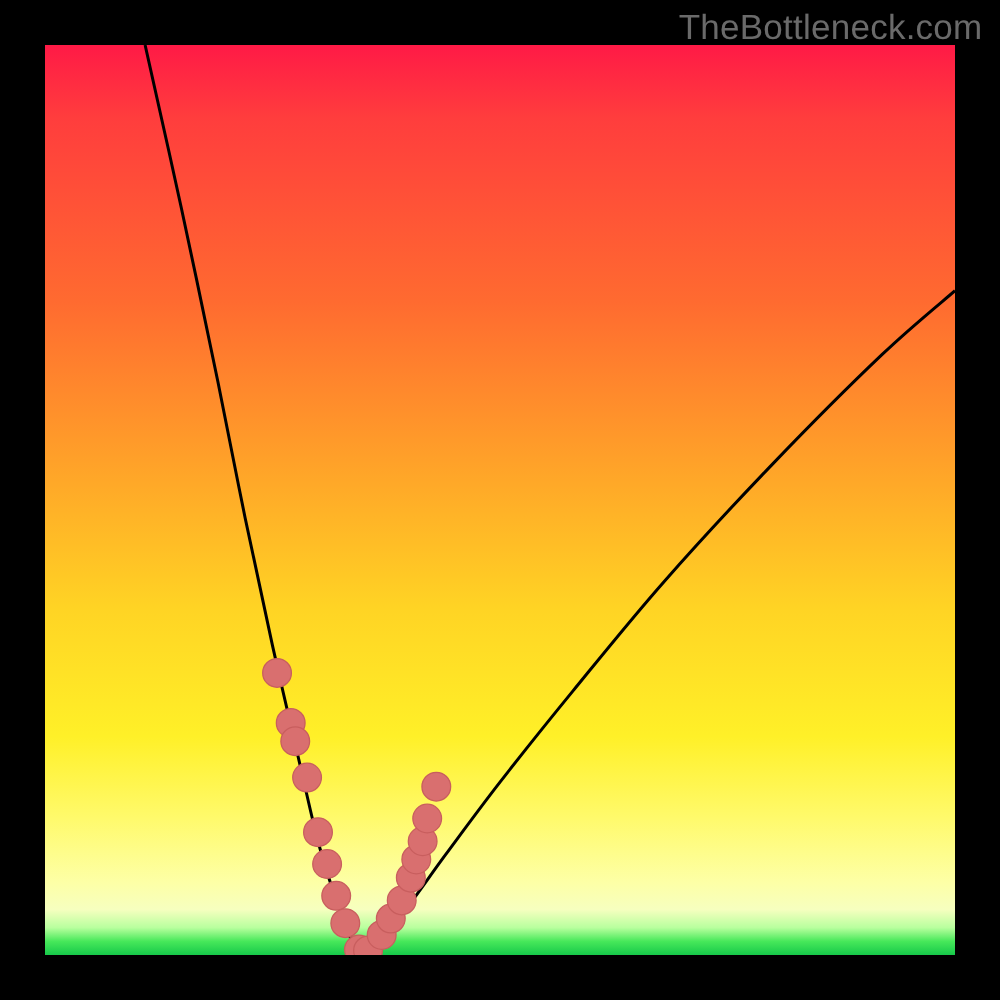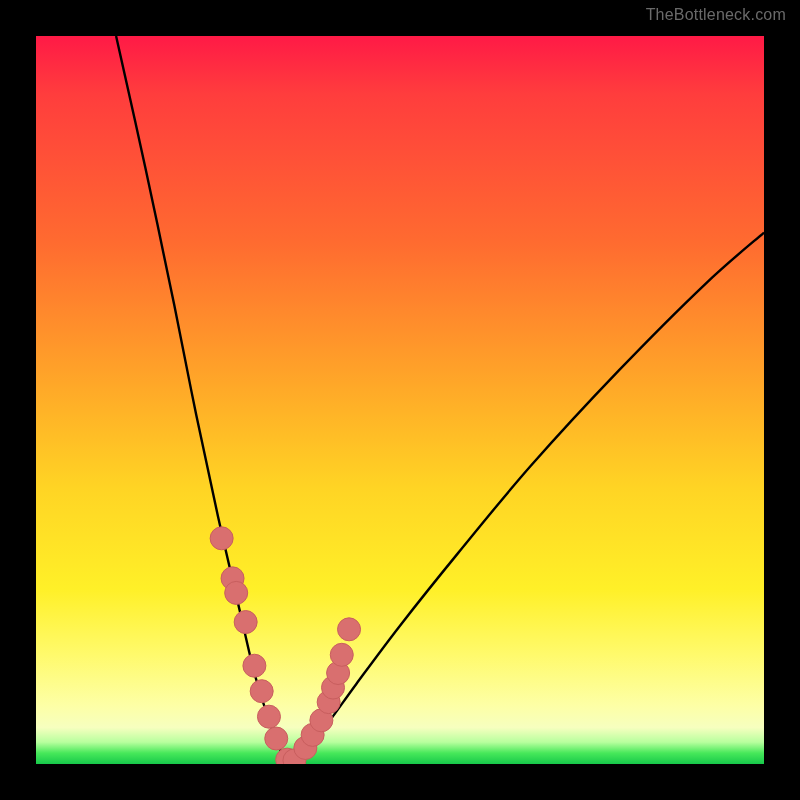--- a/index.html
+++ b/index.html
@@ -40,21 +40,21 @@
       #b8ff9e 97%,
       #47e85a 98.5%,
       #17c94a 100%
     );
   }
   .watermark {
     position: absolute;
     top: 6px;
     right: 14px;
     color: #6a6a6a;
-    font-size: 16px;
+    font-size: 28px;
     font-weight: 500;
     letter-spacing: 0.2px;
   }
   svg.curve-layer {
     position: absolute;
     top: 0;
     left: 0;
   }
 </style>
 </head>

